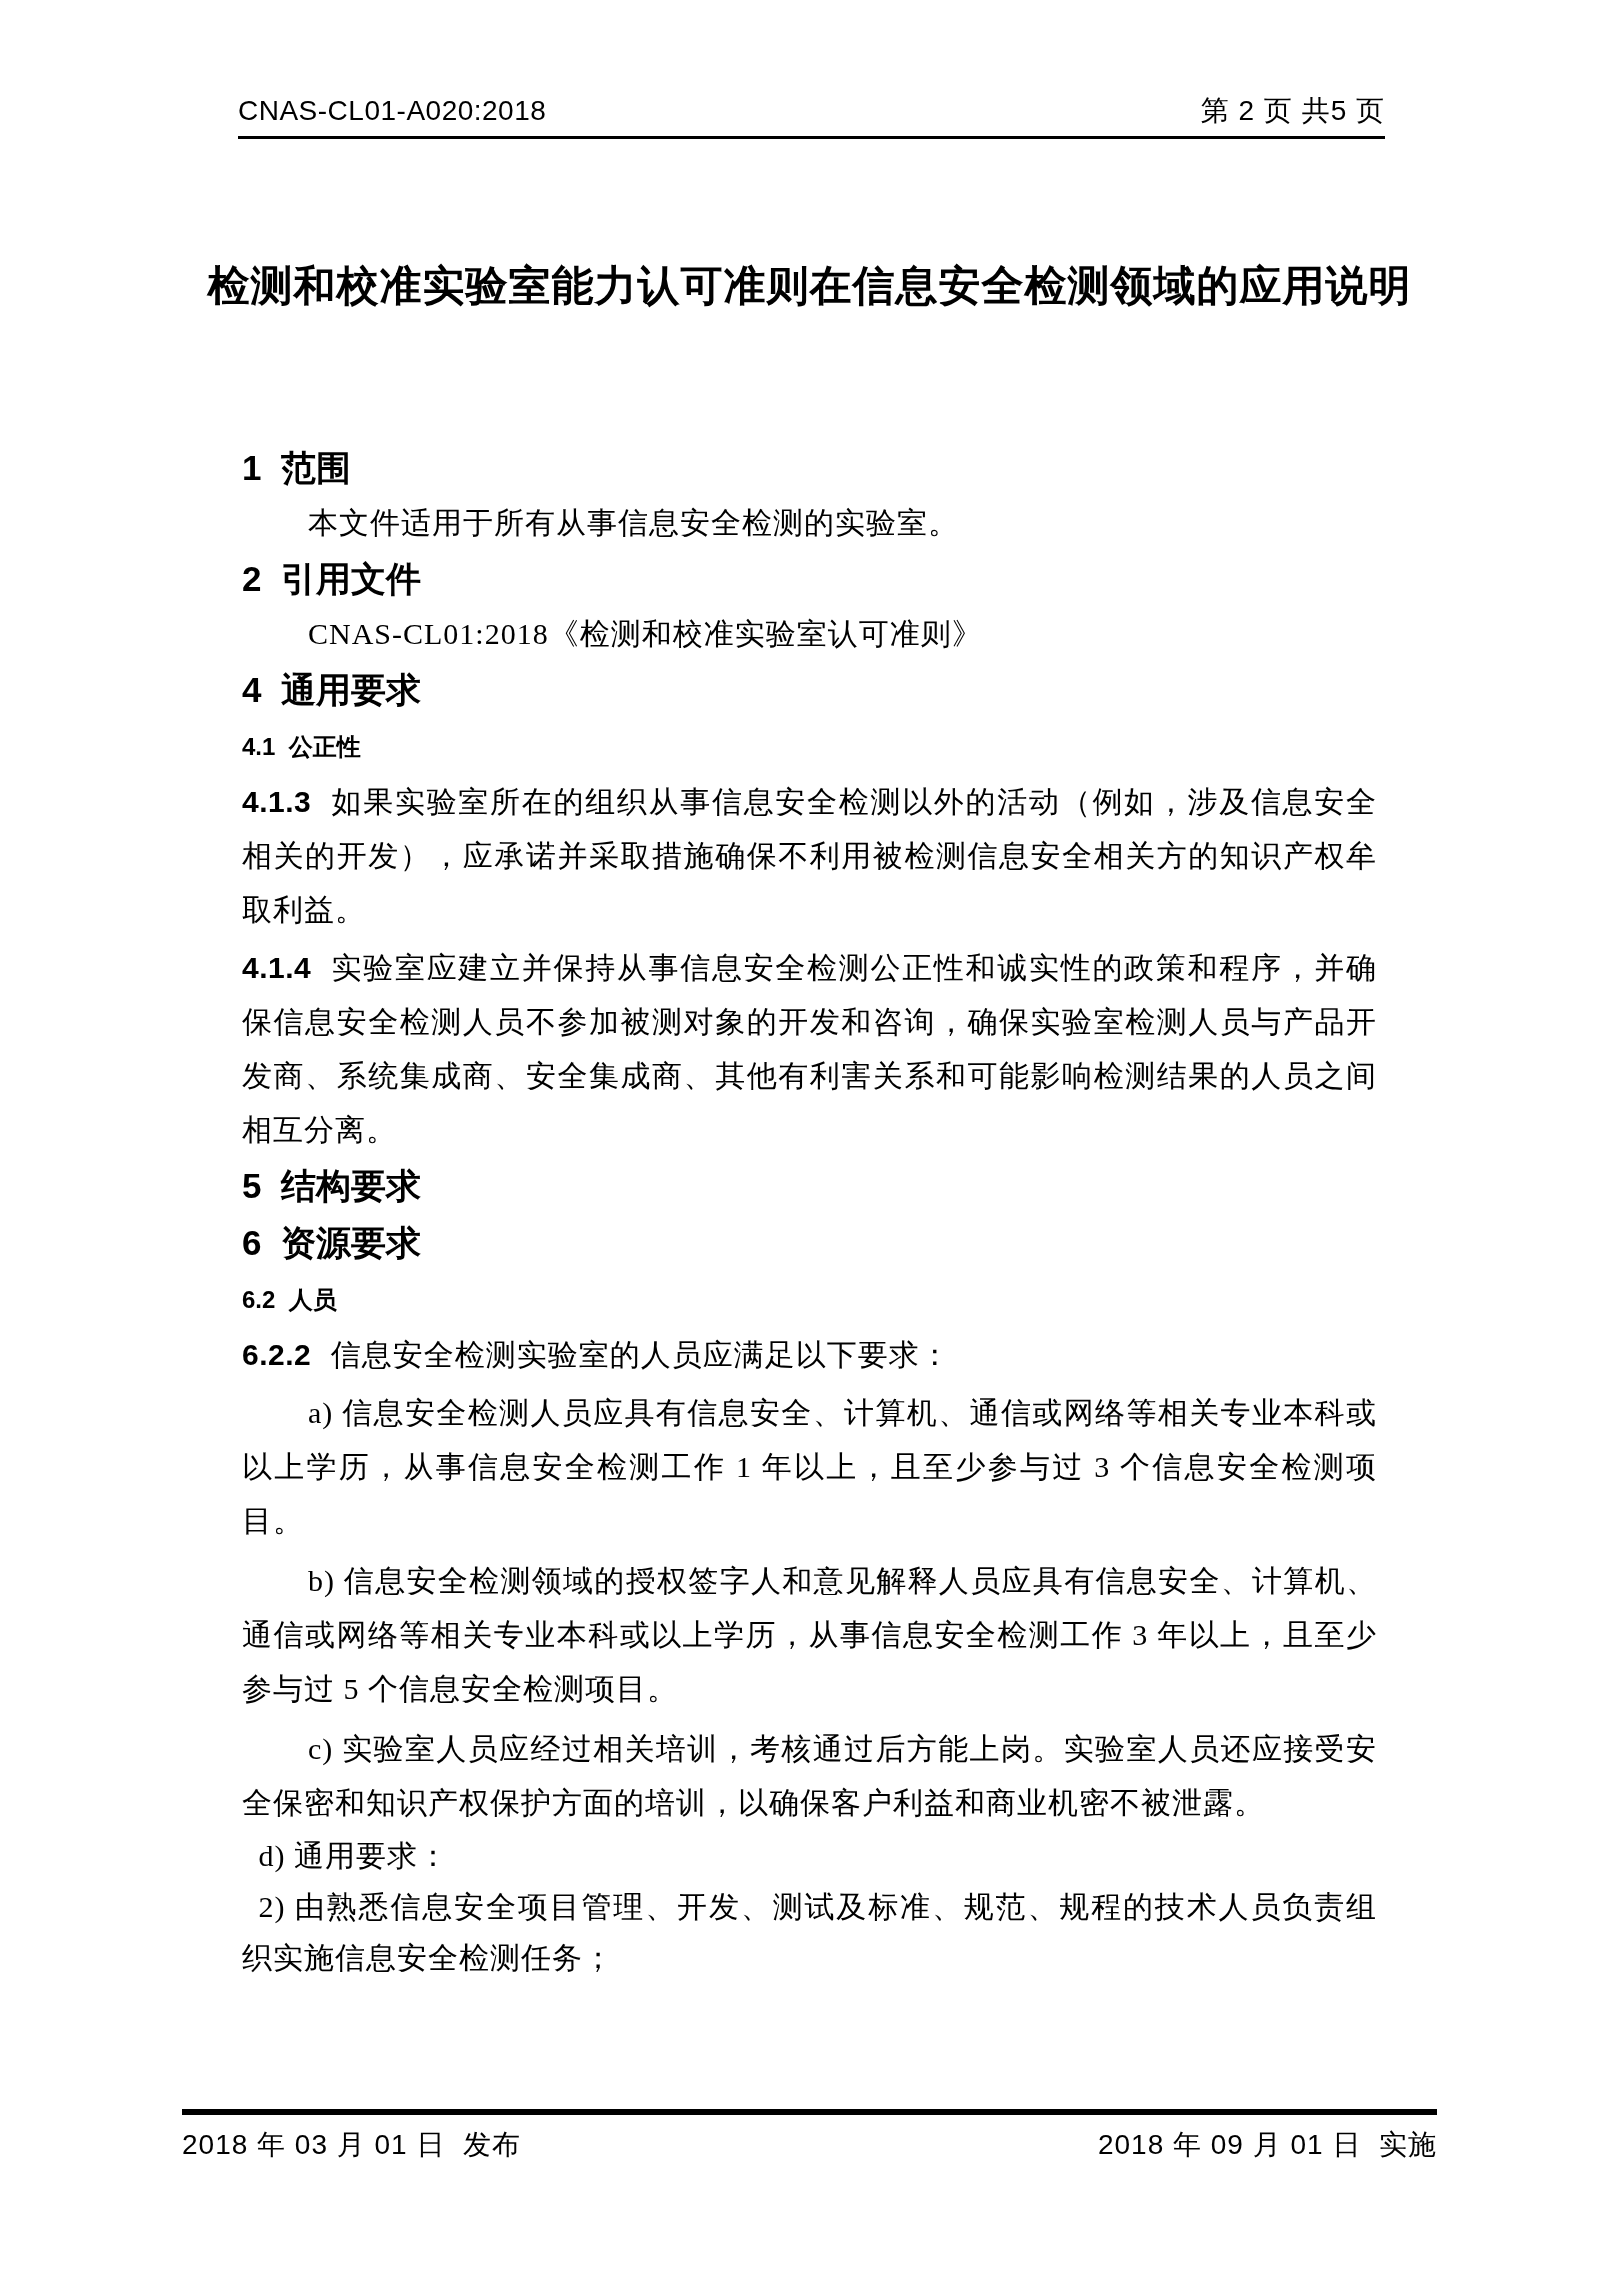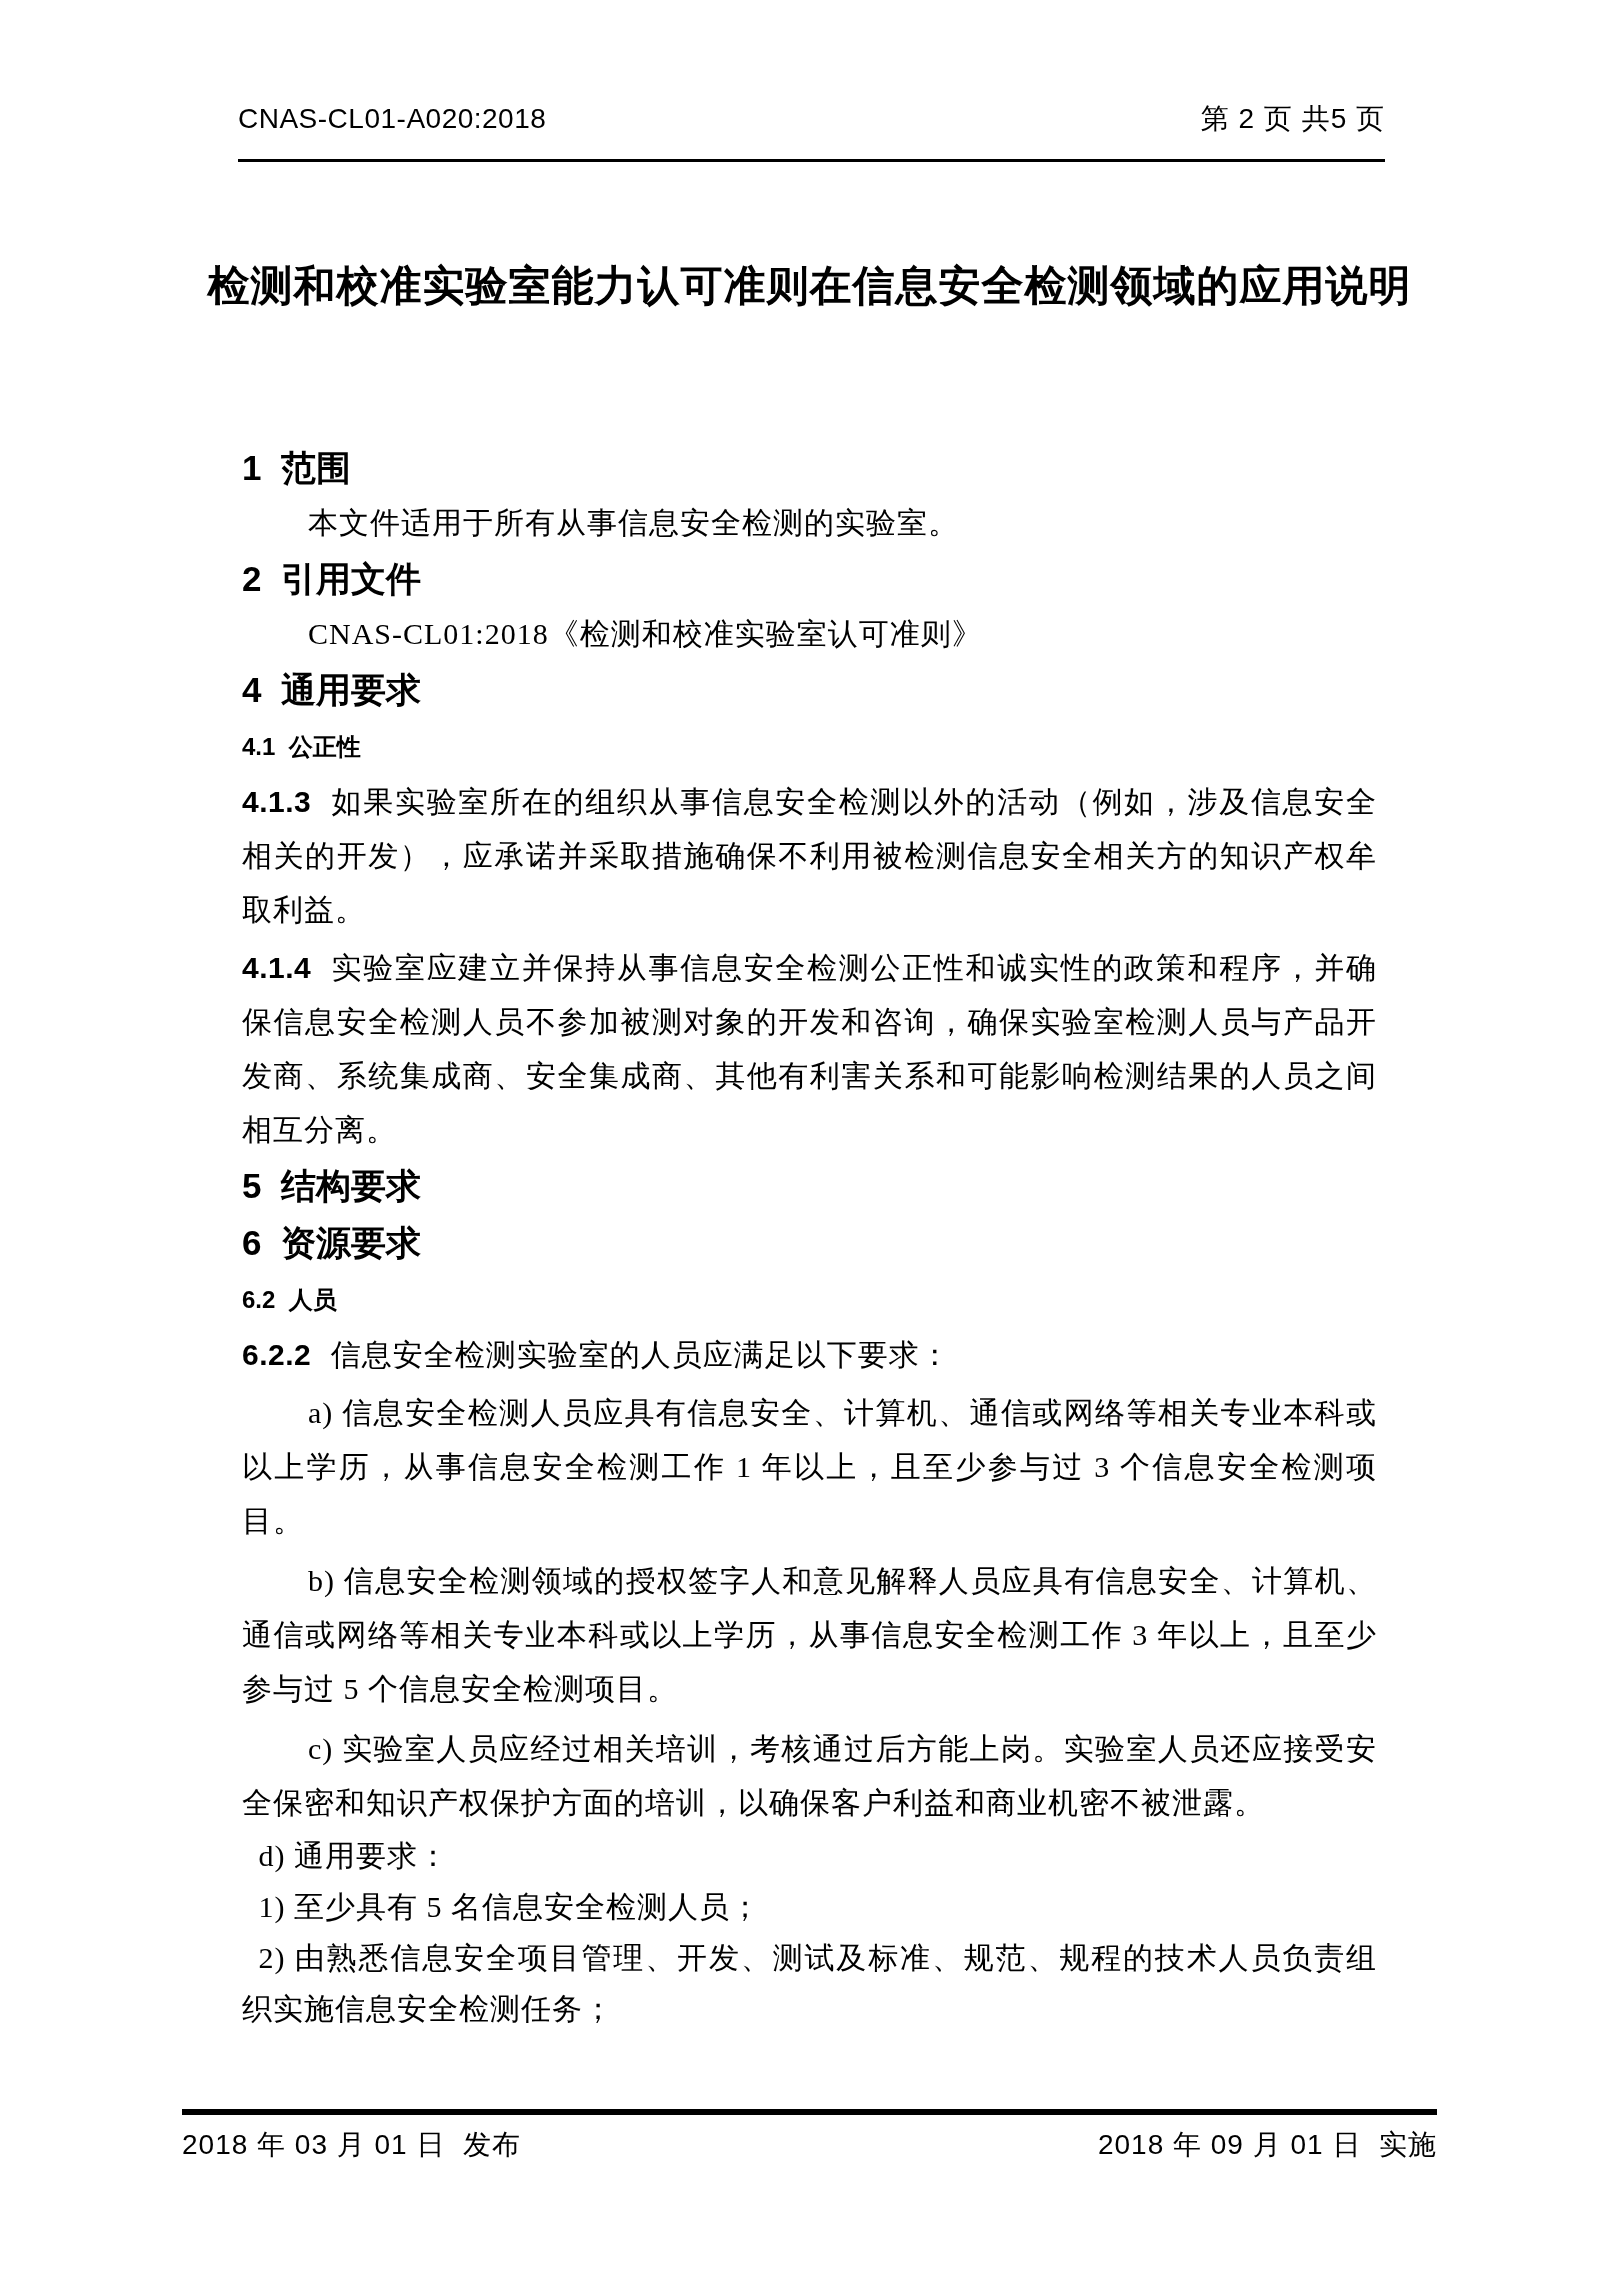--- a/index.html
+++ b/index.html
@@ -11,27 +11,27 @@
     background: #ffffff;
     color: #000;
     font-family: "Liberation Serif", "DejaVu Serif", serif;
     overflow: hidden;
   }
 
   
   .doc-header {
     position: absolute;
     left: 238px;
-    top: 102px;
+    top: 94px;
     width: 1147px;
     display: flex;
     justify-content: space-between;
     align-items: flex-end;
     border-bottom: 3.9px solid #000;
-    padding-bottom: 24px;
+    padding-bottom: 9px;
     font-size: 28px;
     line-height: 33px;
   }
   .doc-number {
     font-family: "Liberation Sans", "DejaVu Sans", sans-serif;
     letter-spacing: 0.5px;
   }
   .page-info {
     font-family: "Liberation Sans", "DejaVu Sans", sans-serif;
     white-space: pre-wrap;
@@ -148,21 +148,20 @@
     <div class="h2">6.2  人员</div>
 
     <p class="body-p">
       <span class="num">6.2.2</span><span>信息安全检测实验室的人员应满足以下要求：</span>
     </p>
 
     <p class="body-p indent mt4">a) 信息安全检测人员应具有信息安全、计算机、通信或网络等相关专业本科或以上学历，从事信息安全检测工作 1 年以上，且至少参与过 3 个信息安全检测项目。</p>
     <p class="body-p indent mt6">b) 信息安全检测领域的授权签字人和意见解释人员应具有信息安全、计算机、通信或网络等相关专业本科或以上学历，从事信息安全检测工作 3 年以上，且至少参与过 5 个信息安全检测项目。</p>
     <p class="body-p indent mt6">c) 实验室人员应经过相关培训，考核通过后方能上岗。实验室人员还应接受安全保密和知识产权保护方面的培训，以确保客户利益和商业机密不被泄露。</p>
     <p class="body-p indent sub-item">d) 通用要求：</p>
-    <p class="body-p sub-item">1) 至少具有 5 名信息安全检测人员；</p>
     <p class="body-p sub-item">2) 由熟悉信息安全项目管理、开发、测试及标准、规范、规程的技术人员负责组织实施信息安全检测任务；</p>
 
   </div>
 
   <div class="doc-footer">
     <span class="footer-date">2018 年 03 月 01 日  发布</span>
     <span class="footer-date">2018 年 09 月 01 日  实施</span>
   </div>
 
 </div>

